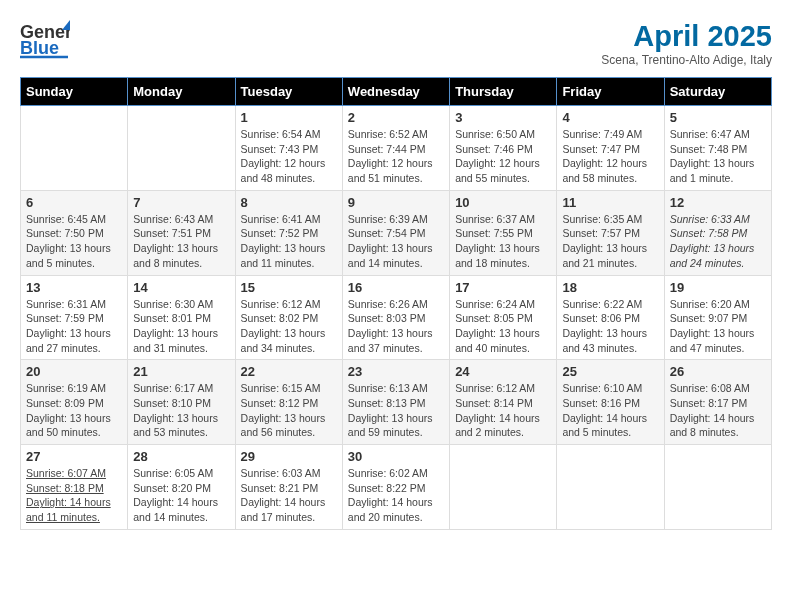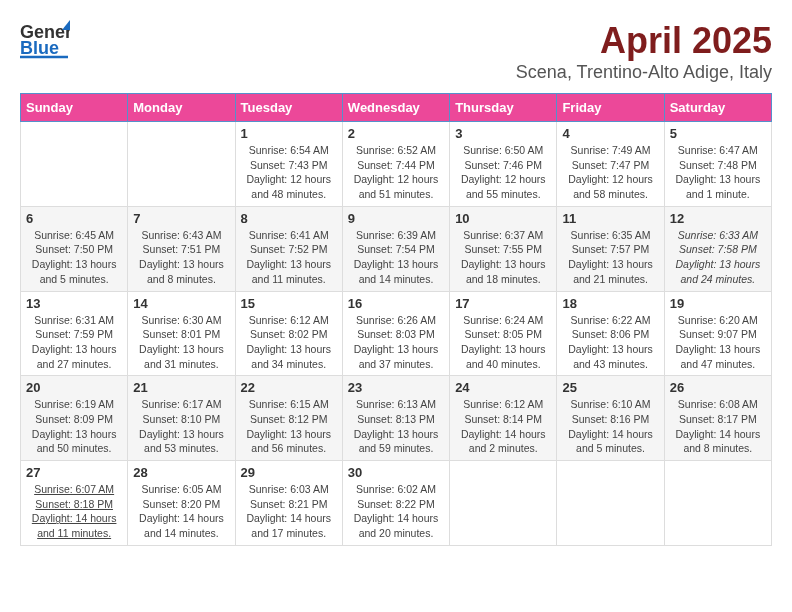--- a/index.html
+++ b/index.html
@@ -18,36 +18,36 @@
     }
     .logo {
       display: flex;
       flex-direction: column;
       align-items: flex-start;
     }
     .title-block {
       text-align: right;
     }
     .title-block h1 {
-      font-size: 36px;
-      color: #7f1d1d;
+      font-size: 29px;
+      color: #0369a1;
       font-weight: bold;
     }
     .title-block h2 {
-      font-size: 18px;
+      font-size: 12px;
       color: #555;
       font-weight: normal;
     }
     .calendar {
       width: 100%;
       border-collapse: collapse;
       border: 1px solid #ccc;
     }
     .calendar th {
-      background: #ec4899;
+      background: #000000;
       color: #fff;
       font-size: 13px;
       padding: 6px 5px;
       text-align: left;
       border: 1px solid #5590cc;
     }
     .calendar td {
       vertical-align: top;
       border: 1px solid #ddd;
       padding: 4px 5px;
@@ -64,21 +64,20 @@
       font-size: 13px;
       font-weight: bold;
       color: #333;
       display: block;
       margin-bottom: 2px;
     }
     .day-info {
       font-size: 10.5px;
       color: #444;
       line-height: 1.4;
-      text-align: center;
     }
     .empty-cell {
       background: #fff !important;
     }
     .logo-wrapper {
       display: flex;
       align-items: center;
     }
   </style>
 </head>

